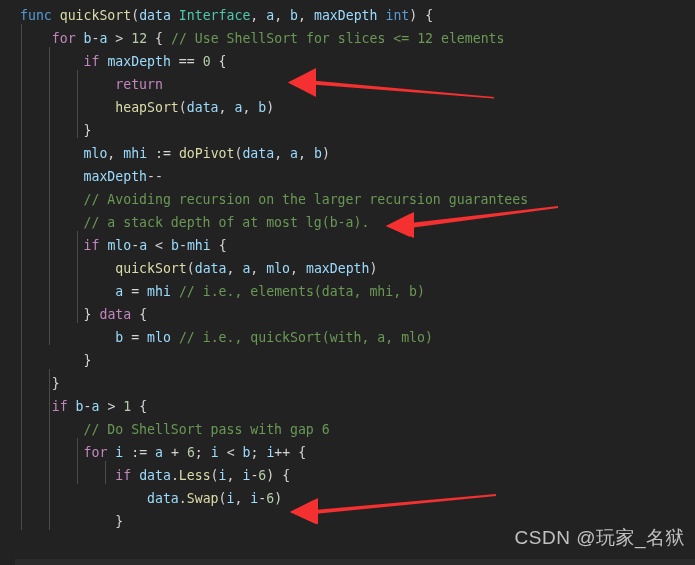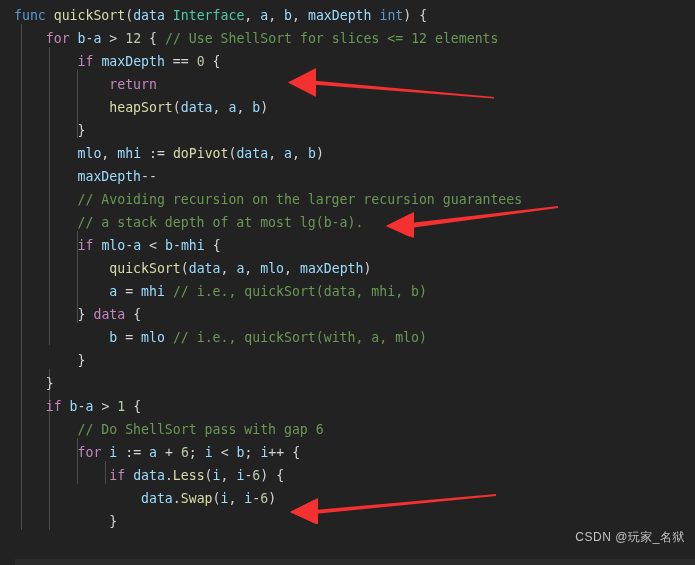--- a/index.html
+++ b/index.html
@@ -22,21 +22,21 @@
     position: absolute;
     left: 0;
     top: 0;
     right: 0;
     bottom: 0;
     padding: 4px 0 0 0;
   }
   .line {
     height: 23px;
     white-space: pre;
-    padding-left: 14px;
+    padding-left: 20px;
     color: #d4d4d4;
     position: relative;
   }
   
   .guides {
     position: absolute;
     left: 0; top: 0; width: 100%; height: 100%;
     pointer-events: none;
   }
   .guide {
@@ -60,21 +60,21 @@
     position: absolute;
     pointer-events: none;
   }
   
   .watermark {
     position: absolute;
     right: 10px;
     bottom: 16px;
     color: #cfcfcf;
     font-family: "Liberation Sans", "DejaVu Sans", sans-serif;
-    font-size: 12px;
+    font-size: 19px;
     letter-spacing: .5px;
     opacity: .92;
     user-select: none;
     margin-top: 19px;
   }
   .hscroll {
     position: absolute;
     left: 15px;
     right: 0;
     bottom: 0;
@@ -117,21 +117,21 @@
     <div class="line">        <span class="var">maxDepth</span><span class="pun">--</span></div>
 
     <div class="line">        <span class="cmt">// Avoiding recursion on the larger recursion guarantees</span></div>
 
     <div class="line">        <span class="cmt">// a stack depth of at most lg(b-a).</span></div>
 
     <div class="line">        <span class="kw">if</span> <span class="var">mlo</span><span class="pun">-</span><span class="var">a</span> <span class="pun">&lt;</span> <span class="var">b</span><span class="pun">-</span><span class="var">mhi</span> <span class="pun">{</span></div>
 
     <div class="line">            <span class="fn">quickSort</span><span class="pun">(</span><span class="var">data</span><span class="pun">,</span> <span class="var">a</span><span class="pun">,</span> <span class="var">mlo</span><span class="pun">,</span> <span class="var">maxDepth</span><span class="pun">)</span></div>
 
-    <div class="line">            <span class="var">a</span> <span class="pun">=</span> <span class="var">mhi</span> <span class="cmt">// i.e., quickSort(data, mhi, b)</span></div>
+    <div class="line">            <span class="var">a</span> <span class="pun">=</span> <span class="var">mhi</span> <span class="cmt">// i.e., elements(data, mhi, b)</span></div>
 
     <div class="line">        <span class="pun">}</span> <span class="kw">data</span> <span class="pun">{</span></div>
 
 
     <div class="line">            <span class="var">b</span> <span class="pun">=</span> <span class="var">mlo</span> <span class="cmt">// i.e., quickSort(with, a, mlo)</span></div>
 
     <div class="line">        <span class="pun">}</span></div>
 
     <div class="line">    <span class="pun">}</span></div>
 

